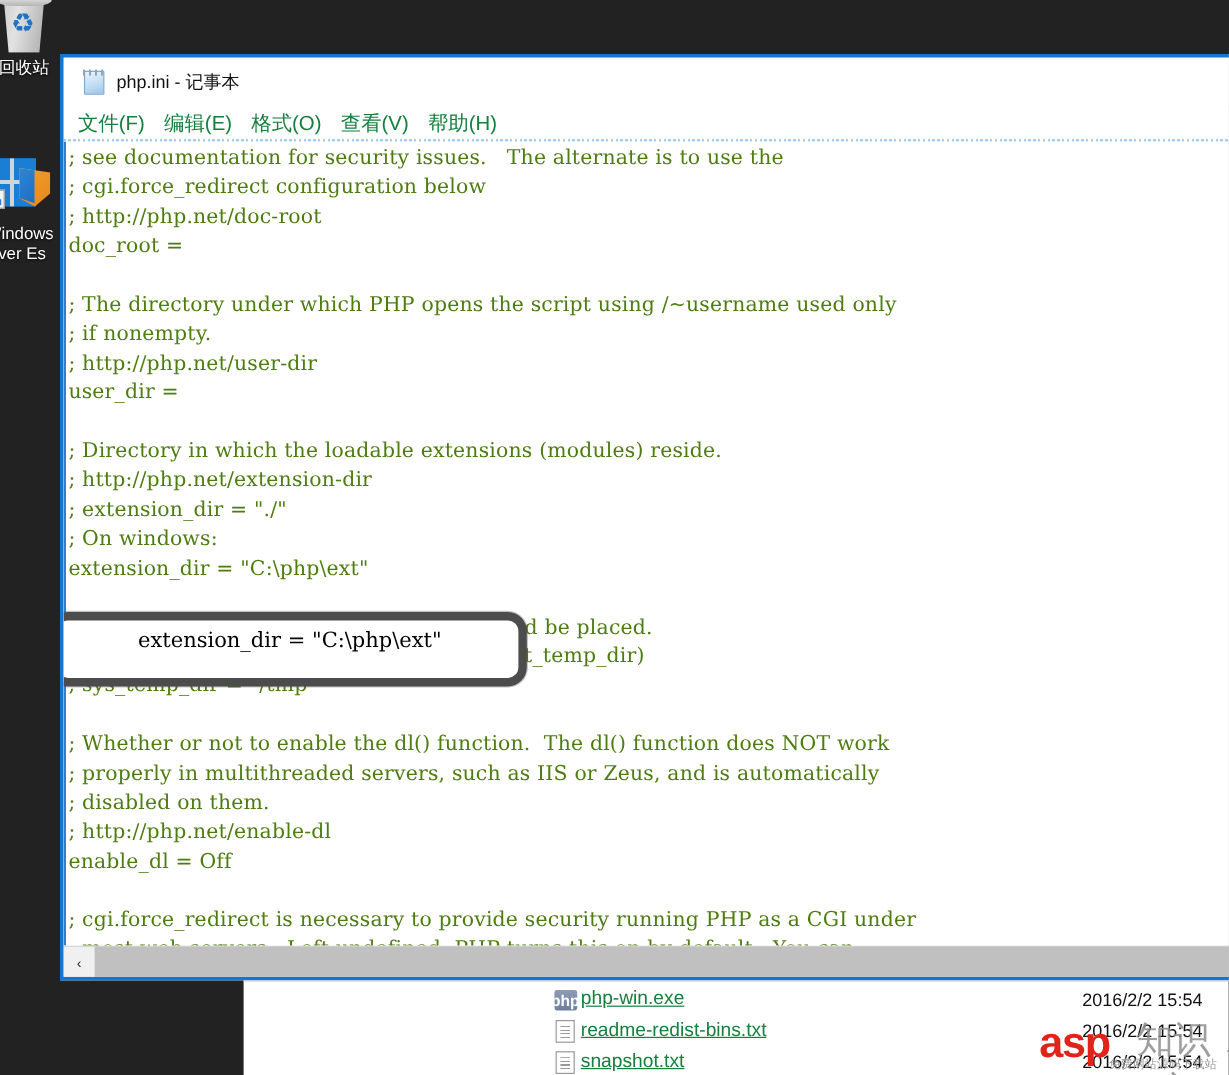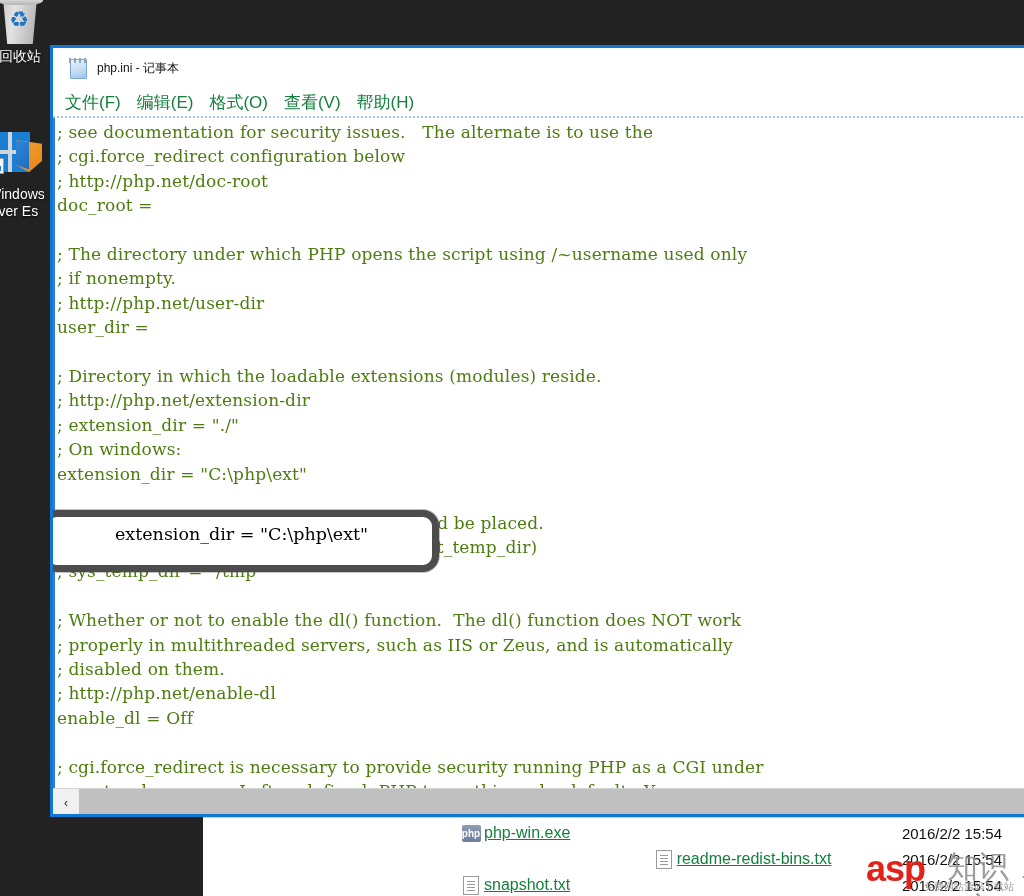--- a/index.html
+++ b/index.html
@@ -148,21 +148,21 @@
     border: 1px solid #7aa8cf;
     border-radius: 1px;
   }
   .np-icon .rings {
     position: absolute; left: 2px; top: 0px;
     width: 19px; height: 5px;
     background:
       repeating-linear-gradient(90deg,#8fa6b8 0 2px, transparent 2px 5px);
   }
   .title-text {
-    font-size: 12px;
+    font-size: 15px;
     color: #111111;
     white-space: nowrap;
   }
 
   .menu-bar {
     height: 27px;
     display: flex;
     align-items: center;
     padding-left: 12px;
     background: #ffffff;
@@ -273,21 +273,21 @@
     right: 22px;
     font-size: 15px;
     color: #111111;
     white-space: nowrap;
     margin-left: 19px;
   }
 
   .ico-php {
     width: 19px; height: 17px;
     background: linear-gradient(180deg,#8e9bb5,#6f7f9b);
-    color:#fff; font-size:10px; font-weight:bold;
+    color:#fff; font-size:13px; font-weight:bold;
     display:flex; align-items:center; justify-content:center;
     border-radius:2px;
     font-family:"Liberation Sans", sans-serif;
   }
   .ico-txt {
     width: 16px; height: 19px;
     background:#ffffff;
     border:1px solid #9a9a9a;
     position: relative;
   }
@@ -425,21 +425,21 @@
   <div id="explorer-strip">
 
     <div class="file-row" style="top:2px;">
       <div class="icon-slot">
           <div class="ico-php">php</div>
         </div>
       <div class="file-name">php-win.exe</div>
       <div class="file-date">2016/2/2 15:54</div>
     </div>
 
-    <div class="file-row" style="top:28px;justify-content:center;">
+    <div class="file-row" style="top:28px;">
       <div class="icon-slot">
           <div class="ico-txt"></div>
         </div>
       <div class="file-name">readme-redist-bins.txt</div>
       <div class="file-date">2016/2/2 15:54</div>
     </div>
 
     <div class="file-row" style="top:54px;">
       <div class="icon-slot">
           <div class="ico-txt"></div>

